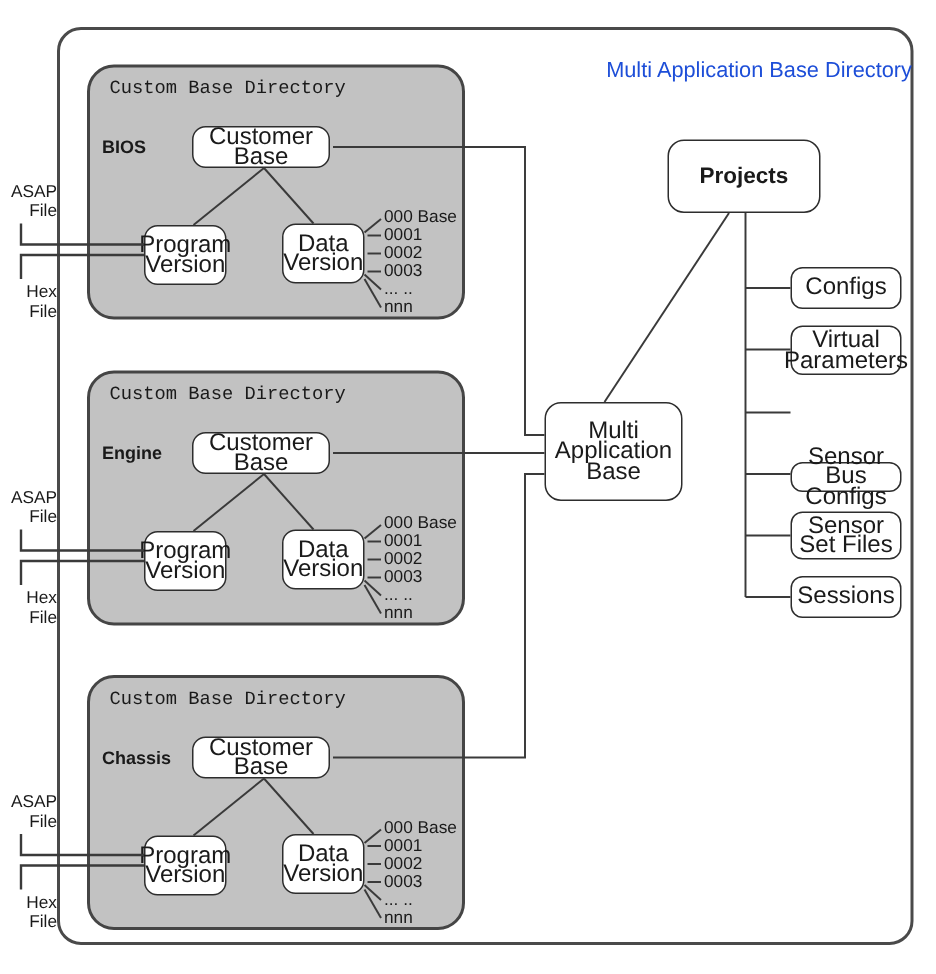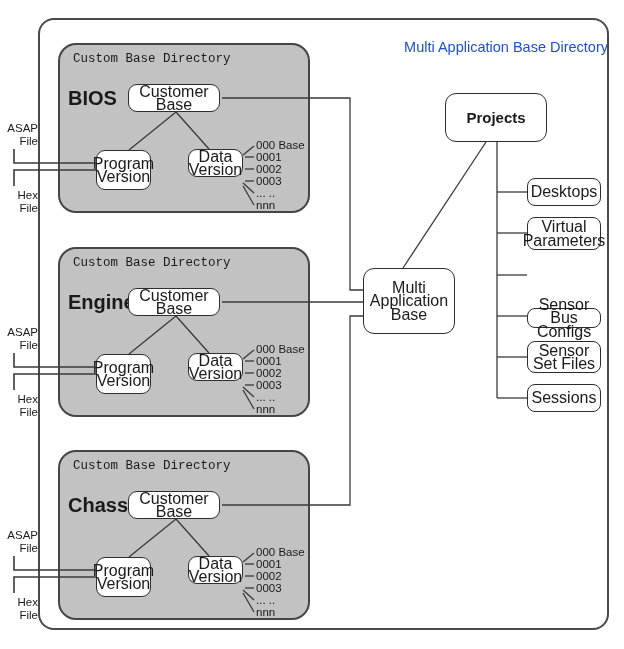--- a/index.html
+++ b/index.html
@@ -6,28 +6,28 @@
   .stage{position:relative;width:624px;height:649px;background:#fff;
          font-family:"Liberation Sans", sans-serif;color:#1a1a1a;overflow:hidden;}
   .outer{position:absolute;left:38px;top:18px;width:571px;height:612px;
          border:2px solid #4a4a4a;border-radius:16px;box-sizing:border-box;background:#fff;}
   .title{position:absolute;left:368px;top:39px;width:240px;text-align:right;
          font-size:14.5px;color:#1d4ed8;}
   .group{position:absolute;left:58px;width:252px;height:170px;box-sizing:border-box;
          background:#c2c2c2;border:2px solid #454545;border-radius:18px;}
   .g0{top:43px}.g1{top:247px}.g2{top:450px}
   .group .hdr{position:absolute;left:13px;top:7px;font-size:12.5px;font-family:Liberation Mono, monospace;}
-  .group .gname{position:absolute;left:8px;top:44px;font-size:20px;font-weight:bold;
+  .group .gname{position:absolute;left:8px;top:44px;font-size:12px;font-weight:bold;
                 line-height:18px;white-space:nowrap;}
   .node{position:absolute;display:flex;align-items:center;justify-content:center;
         text-align:center;background:#fff;border:1.5px solid #2d2d2d;border-radius:9px;
         font-size:16px;line-height:13.5px;box-sizing:border-box;}
   .cb{left:68px;top:39px;width:92px;height:28px;}
   .pv{left:36px;top:105px;width:55px;height:40px;padding:0 3px;}
-  .dv{left:128px;top:104px;width:55px;height:28px;padding:0 3px;text-align:center;}
+  .dv{left:128px;top:104px;width:55px;height:40px;padding:0 3px;text-align:center;}
   .fan{position:absolute;left:196px;width:60px;height:12px;font-size:11.5px;
        line-height:12px;white-space:nowrap;}
   .f0{top:94px}.f1{top:106px}.f2{top:118px}.f3{top:130px}.f4{top:142px}.f5{top:154px}
   .sidelabel{position:absolute;left:2px;width:36px;text-align:right;
              font-size:11.5px;line-height:13px;}
   .mab{left:363px;top:268px;width:92px;height:66px;border-radius:11px;padding:0 8px;}
   .projects{left:445px;top:93px;width:102px;height:49px;border-radius:11px;
             font-size:15px;font-weight:bold;}
   .ritem{left:527px;width:74px;border-radius:8px;padding:0 2px;}
   .r0{top:178px;height:28px}.r1{top:217px;height:33px}.r2{top:259px;height:32px}
@@ -89,21 +89,21 @@
 
   <div class="sidelabel" style="top:122px">ASAP File</div>
   <div class="sidelabel" style="top:189px">Hex File</div>
   <div class="sidelabel" style="top:326px">ASAP File</div>
   <div class="sidelabel" style="top:393px">Hex File</div>
   <div class="sidelabel" style="top:529px">ASAP File</div>
   <div class="sidelabel" style="top:596px">Hex File</div>
 
   <div class="node mab">Multi Application Base</div>
   <div class="node projects">Projects</div>
-  <div class="node ritem r0">Desktops</div>
+  <div class="node ritem r0">Configs</div>
   <div class="node ritem r1">Virtual Parameters</div>
   <div class="node ritem r3">Sensor Bus Configs</div>
   <div class="node ritem r4">Sensor Set Files</div>
   <div class="node ritem r5">Sessions</div>
 
   <svg class="wires" viewBox="0 0 624 649">
     <g>
       <polyline points="222,98 350,98 350,290 363,290"></polyline>
       <line x1="176" y1="112" x2="129" y2="150"></line>
       <line x1="176" y1="112" x2="209" y2="149"></line>

